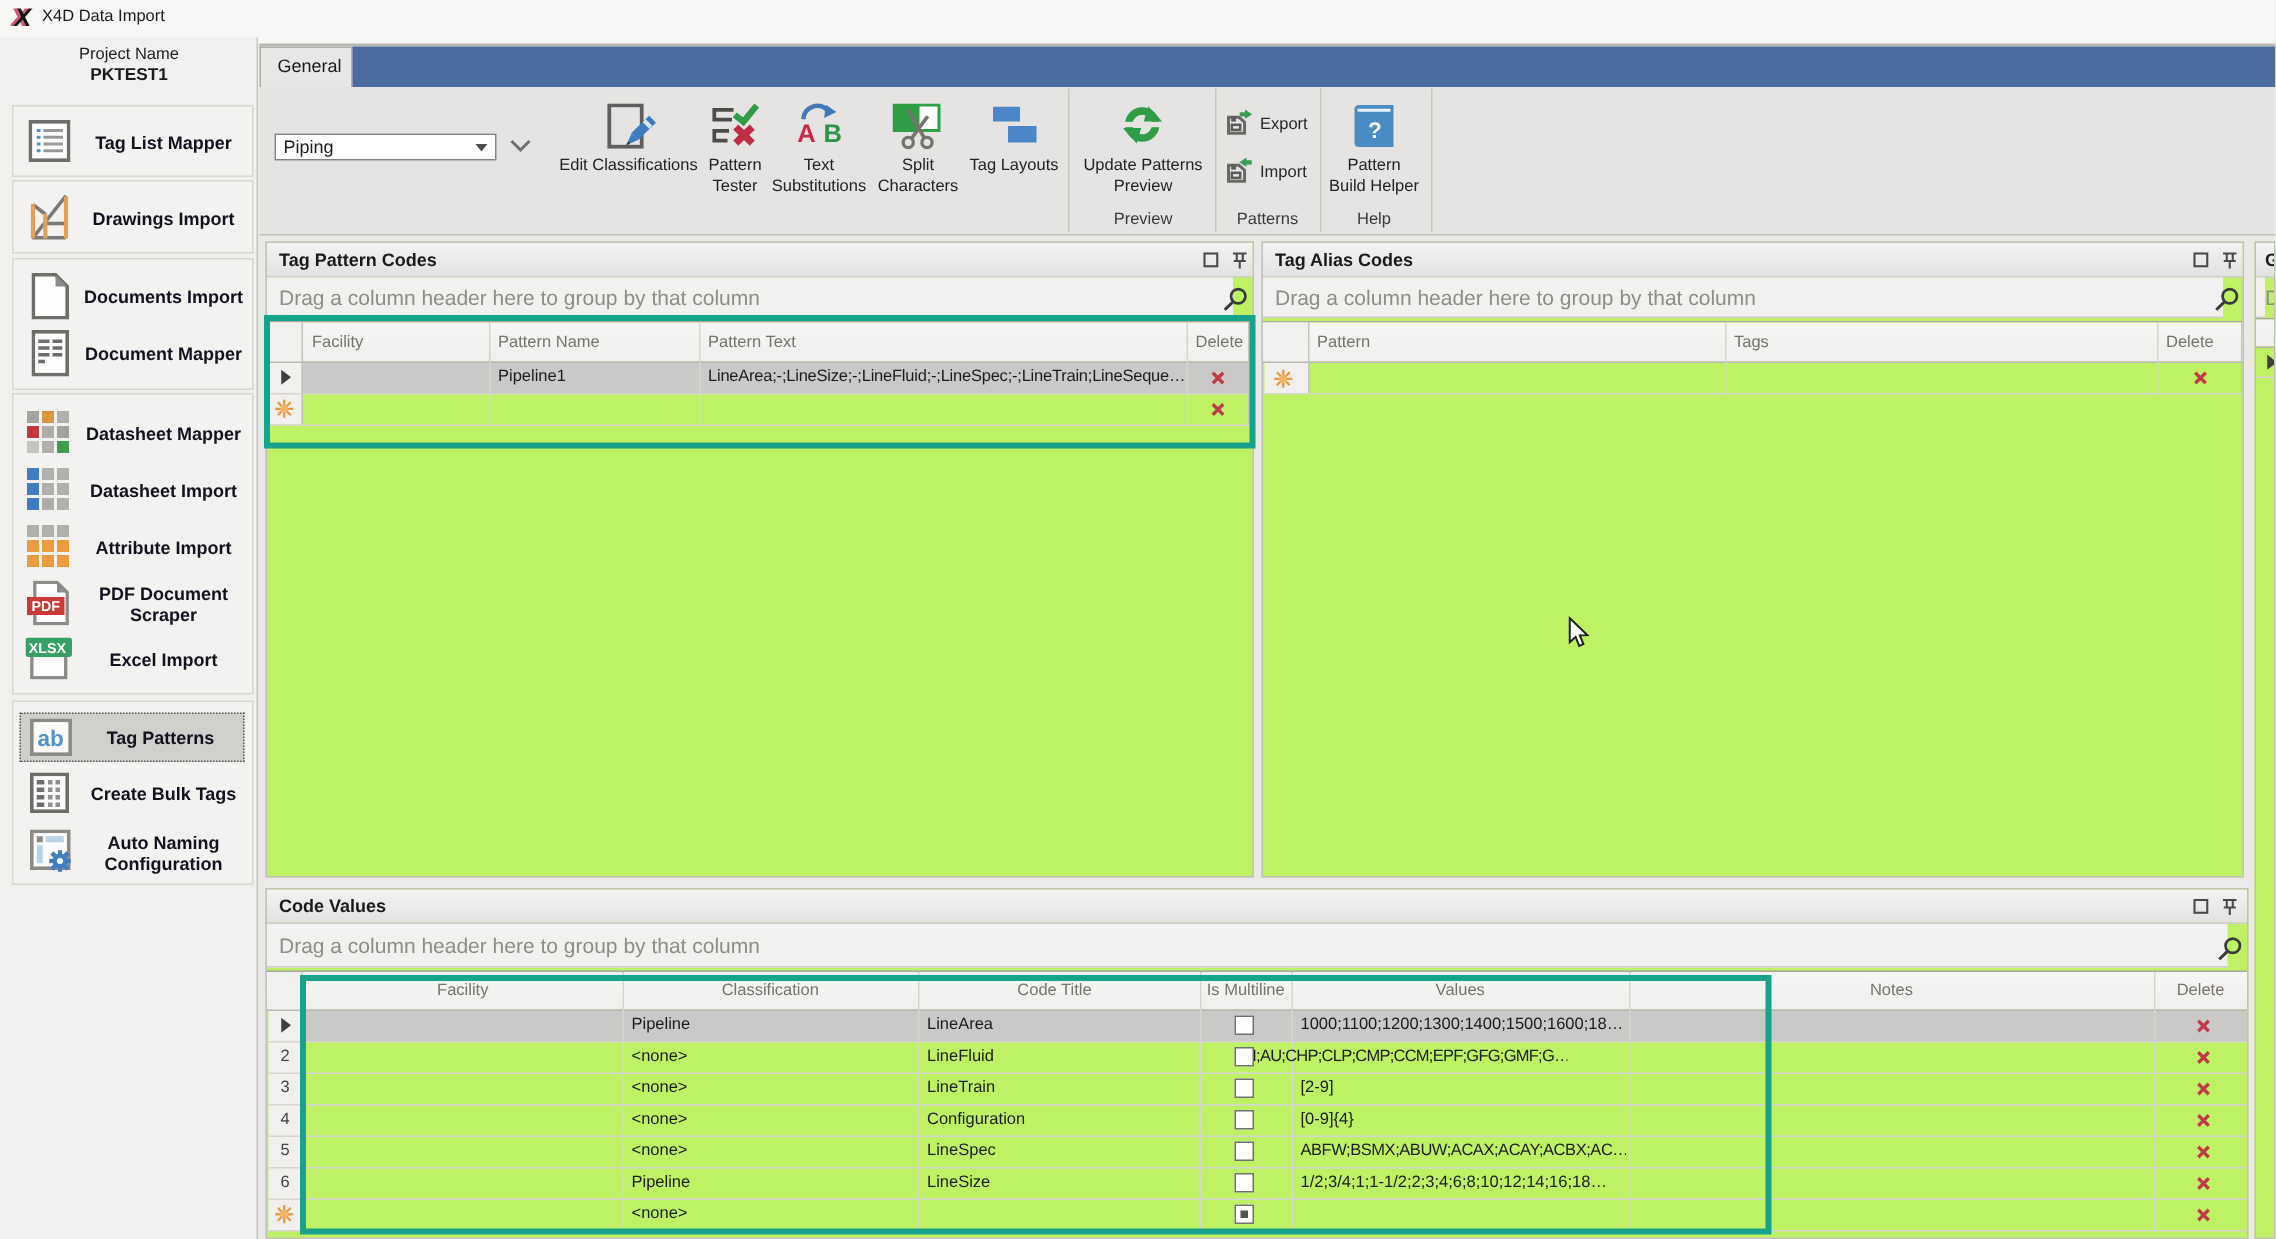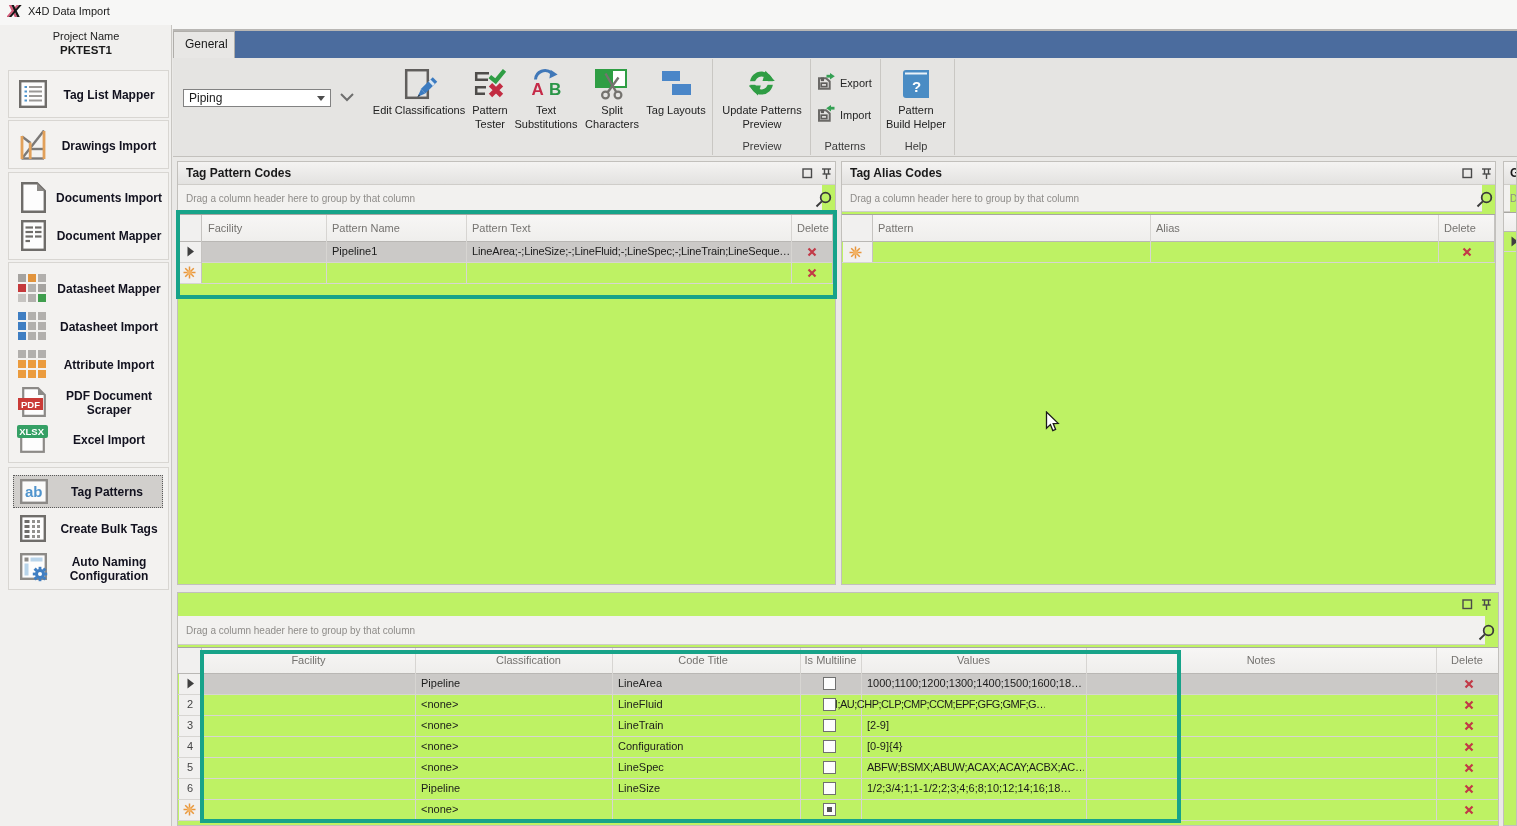--- a/index.html
+++ b/index.html
@@ -4,21 +4,21 @@
 <style>
 html,body{margin:0;padding:0;}
 #app{position:relative;width:1517px;height:826px;overflow:hidden;
   font-family:"Liberation Sans", sans-serif;background:#eae9e7;
   -webkit-font-smoothing:antialiased;}
 .abs{position:absolute;}
 .panel{position:absolute;background:#bef264;border:1px solid #c2c0bc;box-sizing:border-box;}
 .ptitle{position:absolute;left:0;right:0;top:0;height:23px;background:linear-gradient(#f4f3f2,#e3e2e0);
   border-bottom:1px solid #cfcdc9;font-weight:bold;font-size:12px;color:#1a1a1a;line-height:23px;padding-left:8px;box-sizing:border-box;}
 .dragrow{position:absolute;left:0;right:13px;height:27px;background:#f2f1ef;border-bottom:1px solid #cfcdc9;
-  color:#8e8c89;font-size:10px;line-height:27px;padding-left:8px;box-sizing:border-box;}
+  color:#8e8c89;font-size:14px;line-height:27px;padding-left:8px;box-sizing:border-box;}
 .vline{position:absolute;width:1px;background:#d7d5d2;}
 .hline{position:absolute;height:1px;background:#d7d5d2;}
 .ghead{position:absolute;background:linear-gradient(#f7f6f5,#efeeec);}
 .hlabel{position:absolute;font-size:11px;color:#757370;white-space:nowrap;}
 .cell{position:absolute;font-size:11px;color:#1b1b1b;white-space:nowrap;overflow:hidden;}
 .selrow{position:absolute;background:#cbc9c7;}
 .greenbox{position:absolute;border:4px solid #17a389;box-sizing:border-box;pointer-events:none;}
 .sbgroup{position:absolute;left:8px;width:161px;background:#f3f2f0;border:1px solid #d8d6d2;box-sizing:border-box;}
 .sblabel{position:absolute;font-weight:bold;font-size:12px;color:#12121f;text-align:center;line-height:14px;}
 .ricon{position:absolute;}
@@ -374,21 +374,21 @@
       </svg>
     <div class="dragrow" style="top:23px;">Drag a column header here to group by that column</div>
     <svg class="abs" style="left:634px;top:29px;" width="17" height="17" viewBox="0 0 17 17">
         <circle cx="10.5" cy="6.5" r="4.8" fill="none" stroke="#3a3a3a" stroke-width="1.8"></circle>
         <line x1="6.8" y1="10.4" x2="1.5" y2="15.5" stroke="#3a3a3a" stroke-width="2"></line>
       </svg>
     <div class="abs" style="left:0;top:52px;width:653px;height:1px;background:#a8a6a3;"></div>
     <div class="ghead" style="left:0;top:53px;width:653px;height:26px;"></div>
     <div class="abs" style="left:1px;top:53px;width:29px;height:47px;background:#f1f0ef;"></div>
     <div class="hlabel" style="left:36px;top:53px;line-height:26px;">Pattern</div>
-    <div class="hlabel" style="left:314px;top:53px;line-height:26px;">Alias</div>
+    <div class="hlabel" style="left:314px;top:53px;line-height:26px;">Tags</div>
     <div class="hlabel" style="left:602px;top:53px;line-height:26px;">Delete</div>
     <div class="hline" style="left:0;top:79px;width:653px;background:#b9b7b4;"></div>
     <div class="hline" style="left:0;top:100px;width:653px;"></div>
     <div class="vline" style="left:30px;top:53px;height:47px;background:#c5c3c0;"></div>
     <div class="vline" style="left:308px;top:53px;height:47px;"></div>
     <div class="vline" style="left:596px;top:53px;height:47px;"></div>
     <div class="vline" style="left:652px;top:53px;height:47px;background:#c5c3c0;"></div>
     <svg class="abs" style="left:620px;top:85px;" width="10" height="10" viewBox="0 0 10 10">
         <path d="M1.5,1.5 L8.5,8.5 M8.5,1.5 L1.5,8.5" stroke="#c23a47" stroke-width="2.2" fill="none"></path>
       </svg>
@@ -409,20 +409,21 @@
     <div class="abs" style="left:0;top:50px;width:15px;height:1px;background:#a8a6a3;"></div>
     <div class="ghead" style="left:0;top:51px;width:15px;height:18px;"></div>
     <div class="hline" style="left:0;top:69px;width:15px;background:#b9b7b4;"></div>
     <div class="hline" style="left:0;top:89px;width:15px;"></div>
     <svg class="abs" style="left:7px;top:74px;" width="8" height="11" viewBox="0 0 8 11">
         <path d="M0.5,0.5 L7,5.5 L0.5,10.5 Z" fill="#3f3f3f"></path>
       </svg>
   </div>
 
   <div class="panel" style="left:177px;top:592px;width:1322px;height:234px;overflow:hidden;">
+    <div class="ptitle">Code Values</div>
     <svg class="abs" style="left:1284px;top:6px;" width="11" height="11">
         <rect x="1" y="1" width="8.5" height="8.5" fill="none" stroke="#4a4a4a" stroke-width="1.4"></rect>
       </svg>
     <svg class="abs" style="left:1303px;top:5px;" width="11" height="13" viewBox="0 0 11 13">
         <g stroke="#4a4a4a" stroke-width="1.4" fill="none">
           <line x1="1" y1="2" x2="10" y2="2"></line>
           <line x1="3.5" y1="2" x2="3.5" y2="7"></line>
           <line x1="7.5" y1="2" x2="7.5" y2="7"></line>
           <line x1="1.5" y1="7" x2="9.5" y2="7"></line>
           <line x1="5.5" y1="7" x2="5.5" y2="12"></line>
@@ -431,21 +432,21 @@
     <div class="dragrow" style="top:23px;height:29px;line-height:29px;">Drag a column header here to group by that column</div>
     <svg class="abs" style="left:1300px;top:31px;" width="17" height="17" viewBox="0 0 17 17">
         <circle cx="10.5" cy="6.5" r="4.8" fill="none" stroke="#3a3a3a" stroke-width="1.8"></circle>
         <line x1="6.8" y1="10.4" x2="1.5" y2="15.5" stroke="#3a3a3a" stroke-width="2"></line>
       </svg>
     <div class="abs" style="left:0;top:54px;width:1320px;height:1px;background:#a8a6a3;"></div>
     <div class="ghead" style="left:0;top:55px;width:1320px;height:25px;"></div>
     <div class="abs" style="left:1px;top:55px;width:22px;height:172px;background:#f1f0ef;"></div>
     <div class="selrow" style="left:24px;top:80px;width:1296px;height:21px;"></div>
     <div class="hlabel" style="left:24px;top:55px;width:213px;line-height:25px;text-align:center;">Facility</div>
-    <div class="hlabel" style="left:237px;top:55px;width:197px;line-height:25px;text-align:center;margin-left:15px;">Classification</div>
+    <div class="hlabel" style="left:237px;top:55px;width:197px;line-height:25px;text-align:center;">Classification</div>
     <div class="hlabel" style="left:434px;top:55px;width:182px;line-height:25px;text-align:center;">Code Title</div>
     <div class="hlabel" style="left:622px;top:55px;width:61px;line-height:25px;text-align:center;">Is Multiline</div>
     <div class="hlabel" style="left:683px;top:55px;width:225px;line-height:25px;text-align:center;">Values</div>
     <div class="hlabel" style="left:908px;top:55px;width:350px;line-height:25px;text-align:center;">Notes</div>
     <div class="hlabel" style="left:1258px;top:55px;width:62px;line-height:25px;text-align:center;">Delete</div>
     <div class="hline" style="left:0;top:80px;width:1320px;background:#b9b7b4;"></div>
     <div class="hline" style="left:0;top:101px;width:1320px;"></div>
     <div class="hline" style="left:0;top:122px;width:1320px;"></div>
     <div class="hline" style="left:0;top:143px;width:1320px;"></div>
     <div class="hline" style="left:0;top:164px;width:1320px;"></div>

